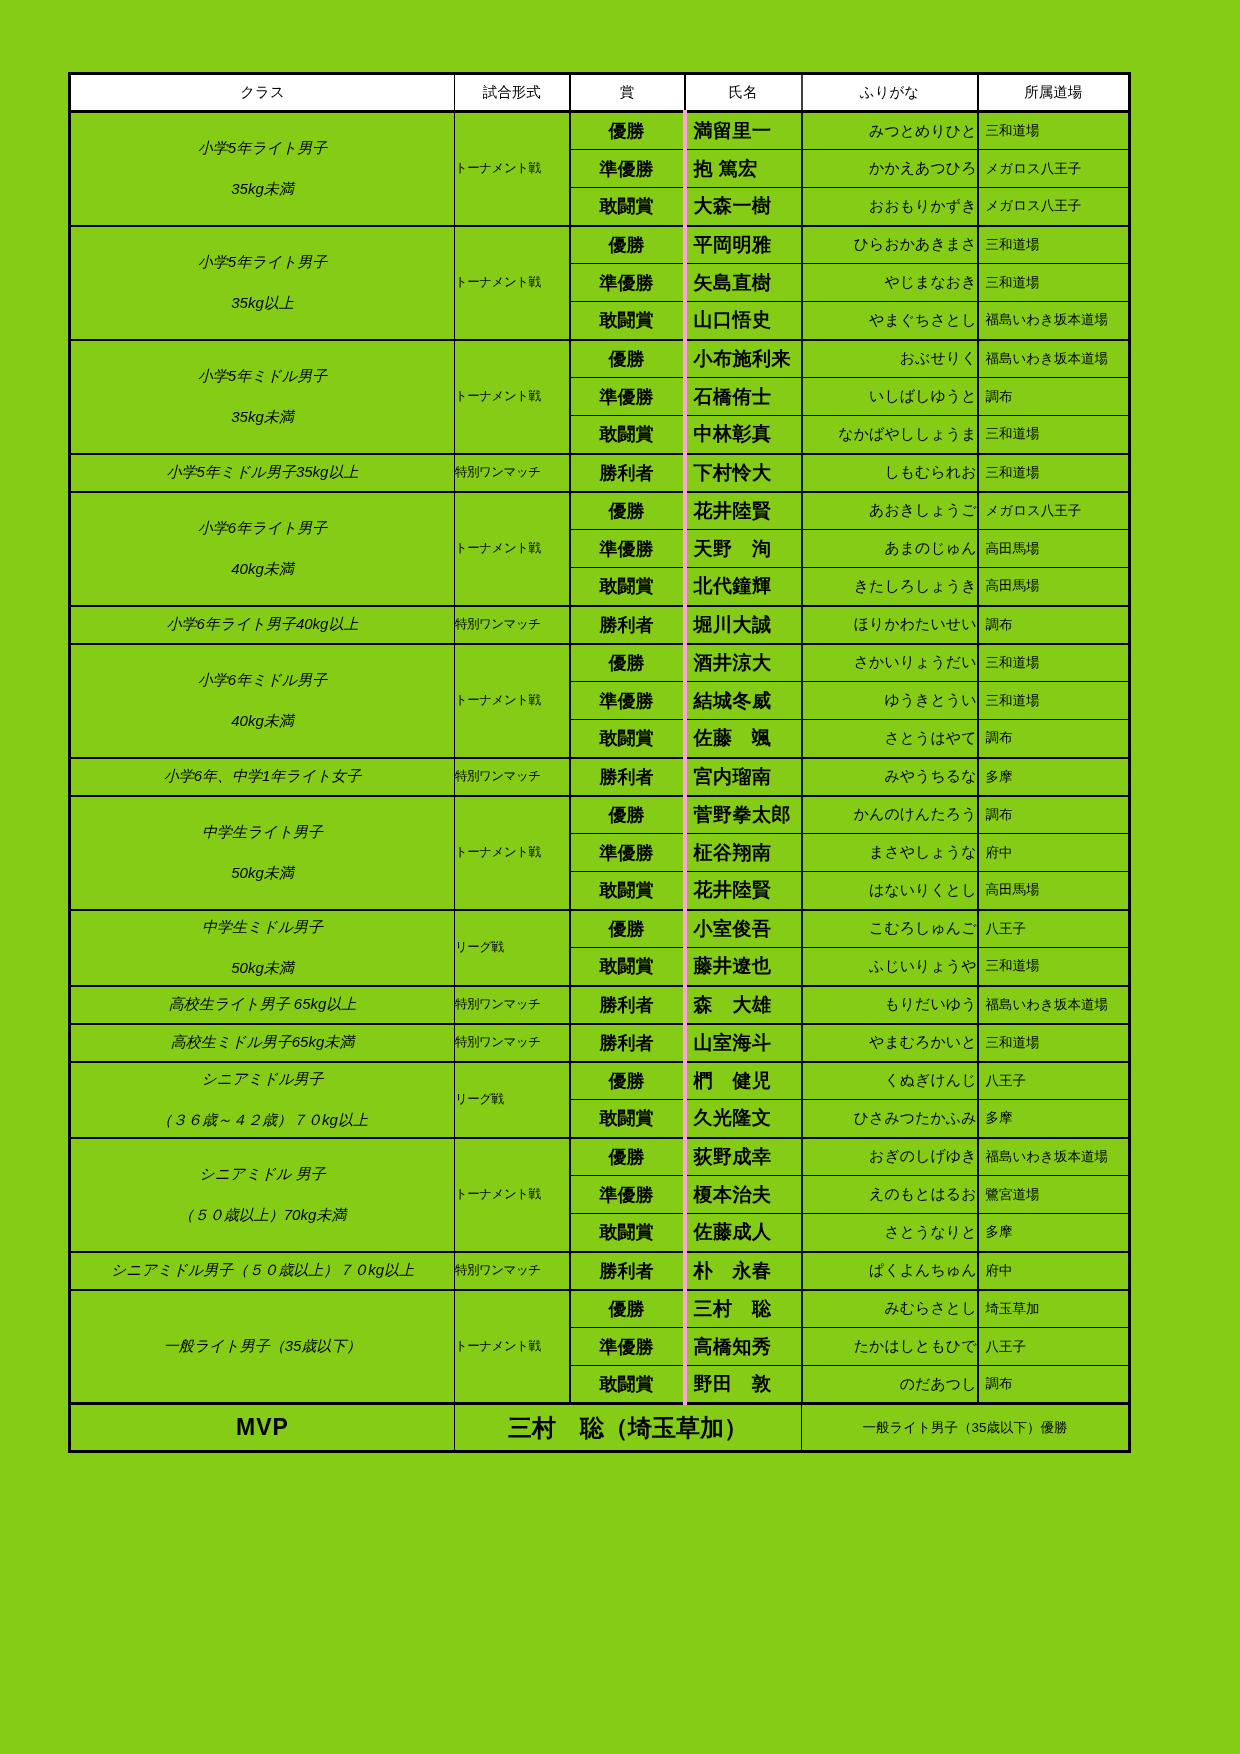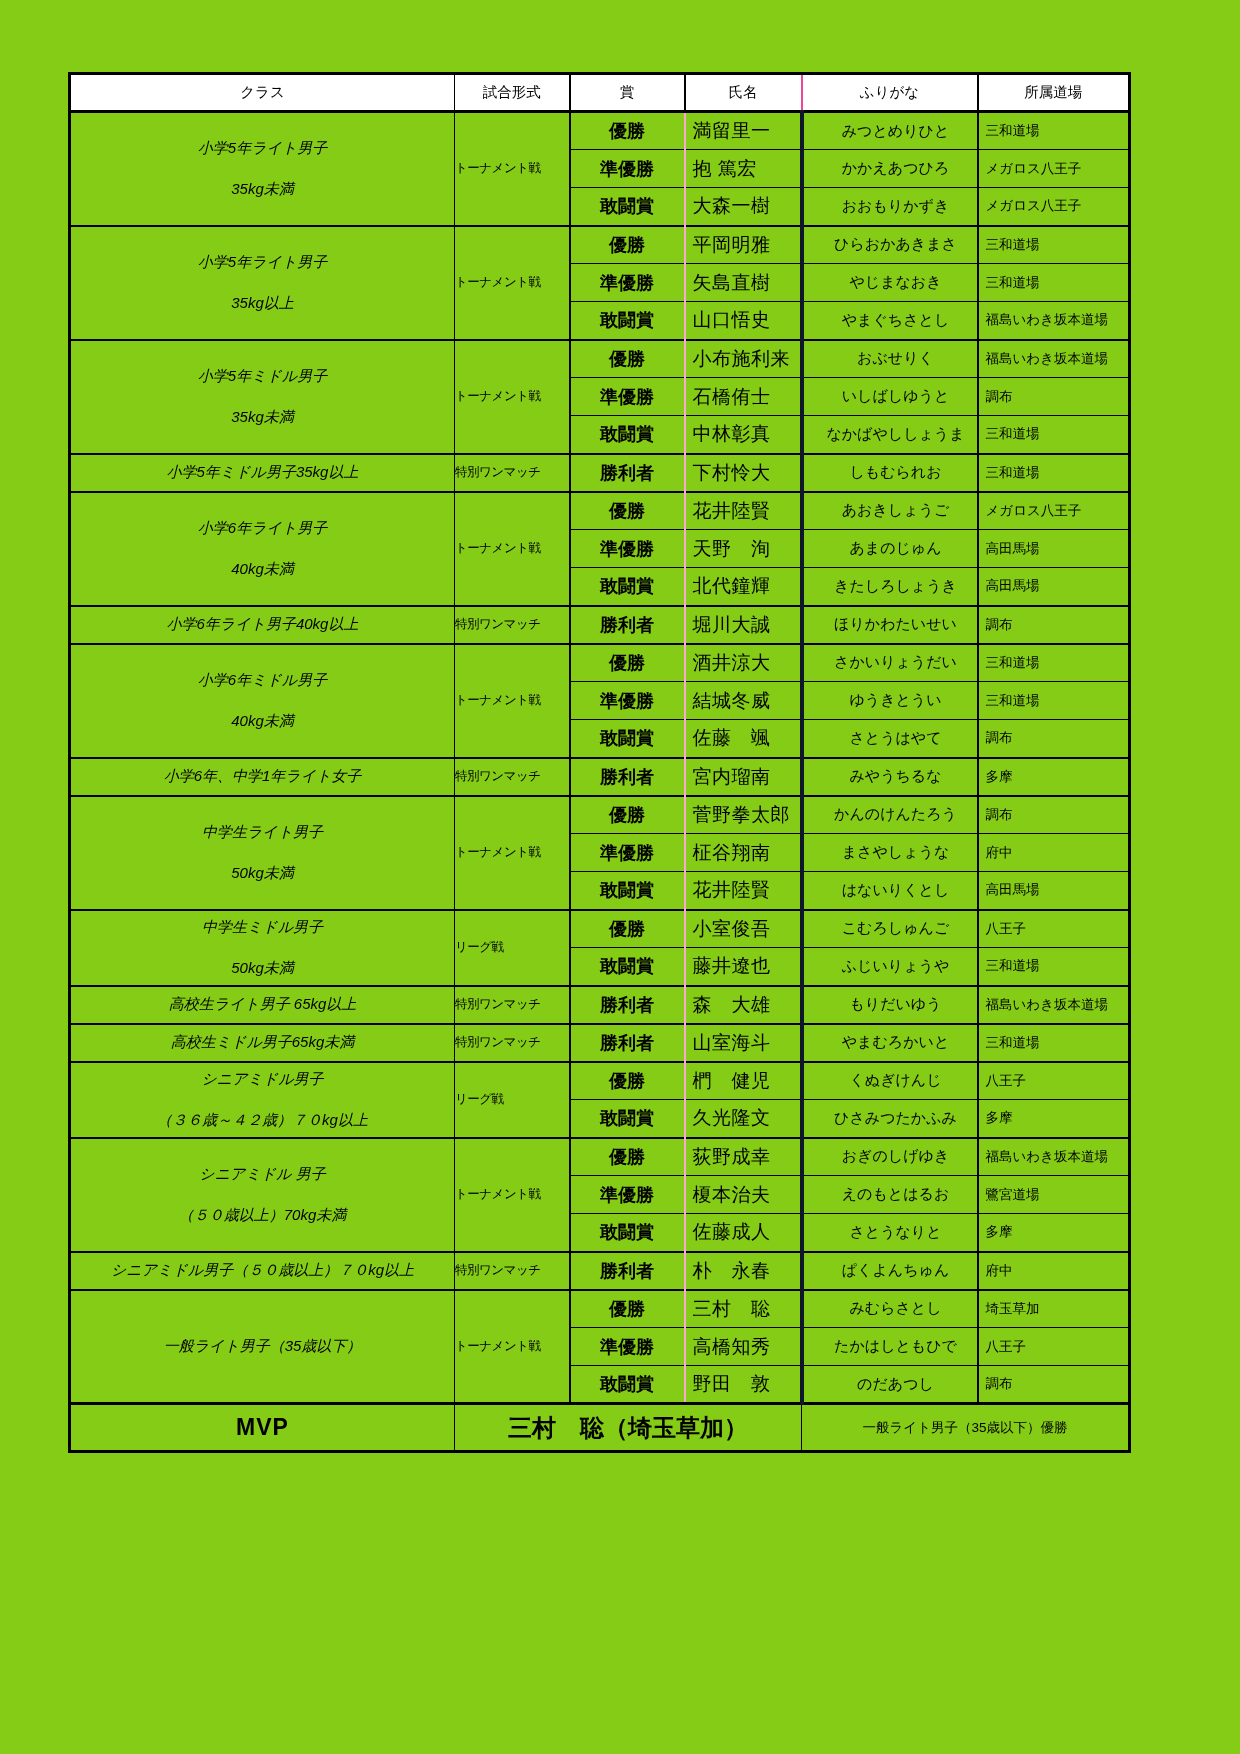--- a/index.html
+++ b/index.html
@@ -49,31 +49,31 @@
     letter-spacing:-0.5px;
   }
   .c-prize{
     text-align:center;
     font-size:18px;
     font-weight:600;
     border-left:2px solid #000;
   }
   .c-name{
     font-size:19px;
-    font-weight:400;
+    font-weight:700;
     text-align:left;
     padding-left:7px;
-    border-left:2px solid #f9a8d4;
+    border-left:4px solid #f9a8d4;
     letter-spacing:0.5px;
   }
   .c-furigana{
     font-size:15px;
-    text-align:center;
+    text-align:right;
     padding-left:11px;
-    border-left:4px solid #0f172a;
+    border-left:2px solid #0f172a;
   }
   .c-dojo{
     font-size:13.5px;
     text-align:left;
     padding-left:7px;
     border-left:2px solid #000;
   }
   tfoot tr.mvp td{
     height:48px;
     border-top:3px solid #000;
@@ -108,21 +108,21 @@
         <col style="width:117px">
         <col style="width:176px">
         <col style="width:152px">
       </colgroup>
       <thead>
         <tr>
           <th>クラス</th>
           <th>試合形式</th>
           <th style="border-left:2px solid #000">賞</th>
           <th style="border-left:2px solid #000">氏名</th>
-          <th style="border-left:2px solid #ec4899">ふりがな</th>
+          <th style="border-left:2px solid #404040">ふりがな</th>
           <th style="border-left:2px solid #000">所属道場</th>
         </tr>
       </thead>
       <tbody>
 
       <tr class="group-start">
             <td rowspan="3" class="c-class">
               <div class="class-line">小学5年ライト男子</div>
               <div class="class-line">35kg未満</div>
             </td>

